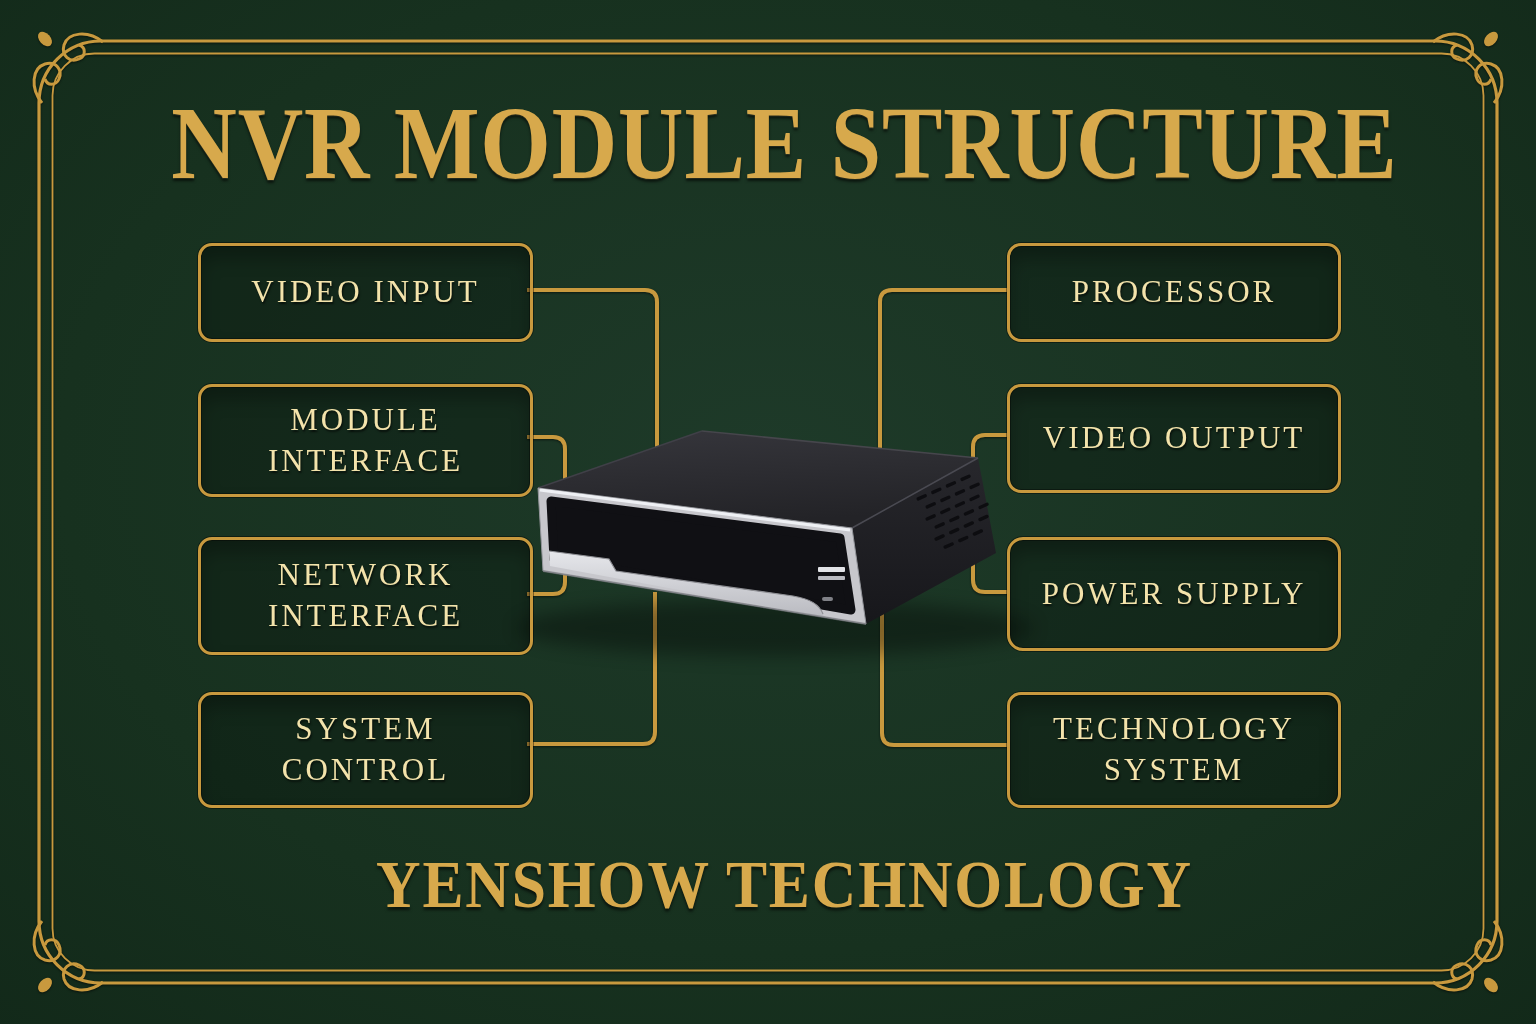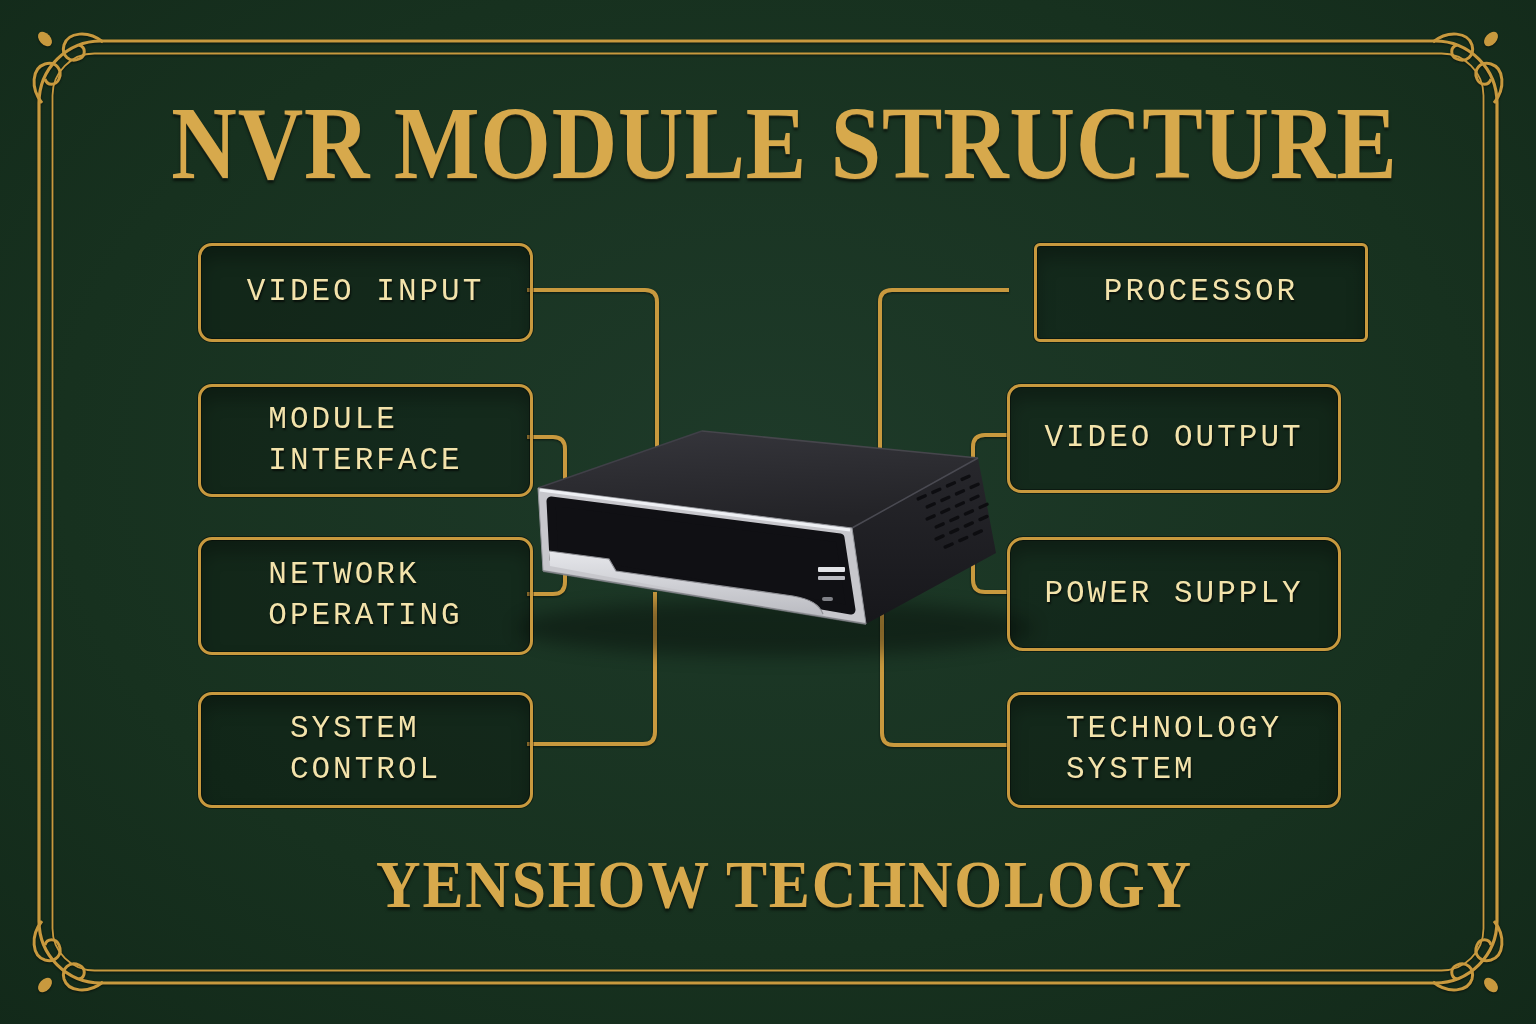--- a/index.html
+++ b/index.html
@@ -36,29 +36,28 @@
     white-space:nowrap;
   }
   .box{
     position:absolute;display:flex;align-items:center;justify-content:center;
     border:3px solid var(--gold-line);border-radius:14px;
     background:rgba(4,12,7,.28);
     box-shadow:0 0 0 1px rgba(0,0,0,.4), inset 0 0 0 1px rgba(0,0,0,.35), inset 0 12px 18px rgba(0,0,0,.28);
   }
   .box .lbl{
     font-size:31px;line-height:1.32;letter-spacing:3px;
-    color:var(--text-gold);text-align:left;white-space:pre-line;
+    color:var(--text-gold);text-align:center;white-space:pre-line;
     text-shadow:1px 2px 2px rgba(0,0,0,.65);
-    font-family:Liberation Mono, monospace;
   }
   #b-l1{left:198px;top:243px;width:329px;height:93px;}
   #b-l2{left:198px;top:384px;width:329px;height:107px;}
   #b-l3{left:198px;top:537px;width:329px;height:112px;}
   #b-l4{left:198px;top:692px;width:329px;height:110px;}
-  #b-r1{left:1034px;top:243px;width:328px;height:93px;border-radius:6px;}
+  #b-r1{left:1007px;top:243px;width:328px;height:93px;}
   #b-r2{left:1007px;top:384px;width:328px;height:103px;}
   #b-r3{left:1007px;top:537px;width:328px;height:108px;border-radius:16px;}
   #b-r4{left:1007px;top:692px;width:328px;height:110px;}
 </style>
 </head>
 <body>
 
 <div class="stage">
 
   <svg class="art" viewBox="0 0 1536 1024">
@@ -171,21 +170,21 @@
 
   <div class="box" id="b-l1">
     <span class="lbl">VIDEO INPUT</span>
   </div>
   <div class="box" id="b-l2">
     <span class="lbl">MODULE
 INTERFACE</span>
   </div>
   <div class="box" id="b-l3">
     <span class="lbl">NETWORK
-OPERATING</span>
+INTERFACE</span>
   </div>
   <div class="box" id="b-l4">
     <span class="lbl">SYSTEM
 CONTROL</span>
   </div>
   <div class="box" id="b-r1">
     <span class="lbl">PROCESSOR</span>
   </div>
   <div class="box" id="b-r2">
     <span class="lbl">VIDEO OUTPUT</span>

